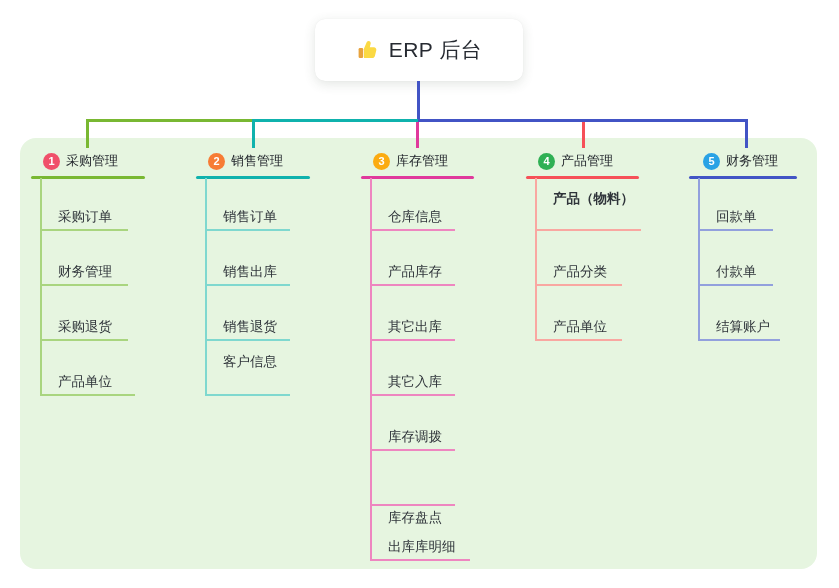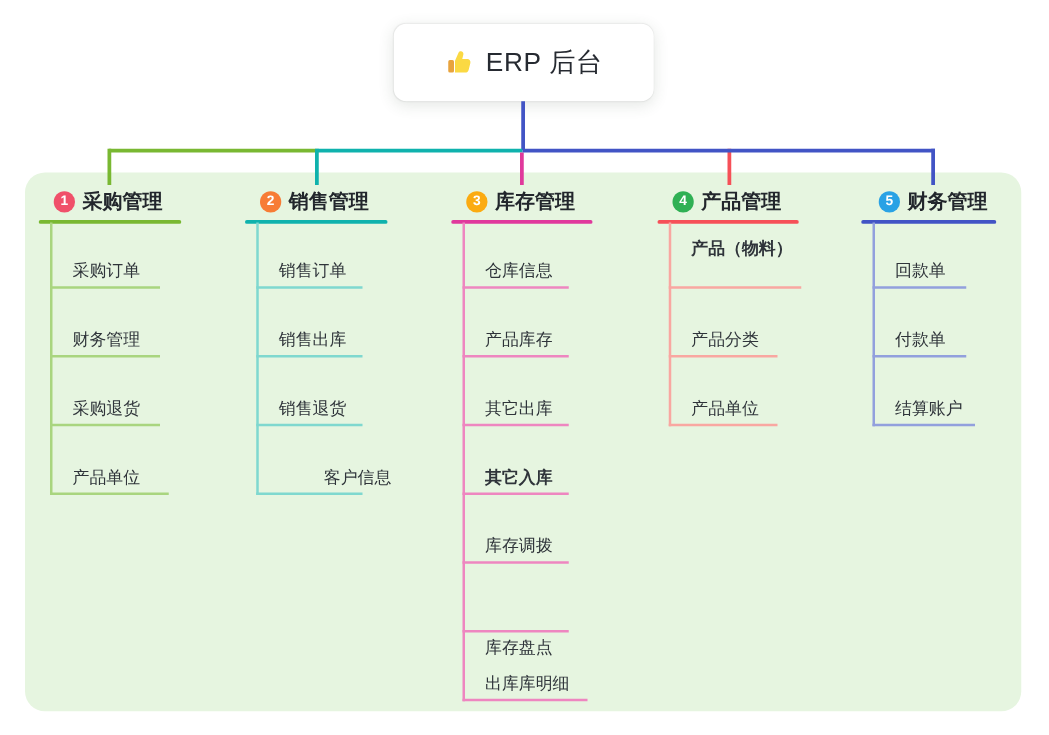--- a/index.html
+++ b/index.html
@@ -21,21 +21,21 @@
 
   .hline{position:absolute;height:3px;background:var(--c);}
   .vdrop{position:absolute;width:3px;background:var(--c);}
   .underline{position:absolute;height:3px;background:var(--c);border-radius:2px;}
   .trunk{position:absolute;width:2px;background:var(--lc);}
   .cline{position:absolute;height:2px;background:var(--lc);}
 
   .bnode{position:absolute;height:20px;display:flex;align-items:center;gap:6px;cursor:pointer;}
   .badge{width:17px;height:17px;border-radius:50%;background:var(--bc);color:#fff;
          font-size:11px;font-weight:700;display:flex;align-items:center;justify-content:center;line-height:1;}
-  .blabel{font-size:16px;font-weight:700;color:#22262c;white-space:nowrap;}
+  .blabel{font-size:13px;font-weight:400;color:#22262c;white-space:nowrap;}
 
   .cnode{position:absolute;height:20px;display:flex;align-items:center;cursor:pointer;}
   .clabel{font-size:13.5px;color:#2f343a;white-space:nowrap;}
 </style>
 </head>
 <body>
 
 <div class="canvas">
 
   <div class="panel" style="background: rgb(230, 245, 224);"></div>
@@ -92,21 +92,21 @@
       </div>
     <div class="cline" style="left:205px;top:229px;width:85px;"></div>
     <div class="cnode" style="left:223px;top:262px;">
         <span class="clabel">销售出库</span>
       </div>
     <div class="cline" style="left:205px;top:284px;width:85px;"></div>
     <div class="cnode" style="left:223px;top:317px;">
         <span class="clabel">销售退货</span>
       </div>
     <div class="cline" style="left:205px;top:339px;width:85px;"></div>
-    <div class="cnode" style="left:223px;top:372px;margin-left:36px;">
+    <div class="cnode" style="left:223px;top:352px;">
         <span class="clabel">客户信息</span>
       </div>
     <div class="cline" style="left:205px;top:394px;width:85px;"></div>
   </div>
 
   <div class="branch" style="--c: #e0399c; --lc: #ee86c0; --bc: #fbab11;">
     <div class="vdrop" style="left:416px;top:122px;height:26px;"></div>
     <div class="underline" style="left:361px;top:176px;width:113px;"></div>
     <div class="bnode" style="left:373px;top:151px;">
       <span class="badge">3</span>
@@ -118,21 +118,21 @@
       </div>
     <div class="cline" style="left:370px;top:229px;width:85px;"></div>
     <div class="cnode" style="left:388px;top:262px;">
         <span class="clabel">产品库存</span>
       </div>
     <div class="cline" style="left:370px;top:284px;width:85px;"></div>
     <div class="cnode" style="left:388px;top:317px;">
         <span class="clabel">其它出库</span>
       </div>
     <div class="cline" style="left:370px;top:339px;width:85px;"></div>
-    <div class="cnode" style="left:388px;top:372px;font-weight:bold;">
+    <div class="cnode" style="left:388px;top:372px;">
         <span class="clabel">其它入库</span>
       </div>
     <div class="cline" style="left:370px;top:394px;width:85px;"></div>
     <div class="cnode" style="left:388px;top:427px;">
         <span class="clabel">库存调拨</span>
       </div>
     <div class="cline" style="left:370px;top:449px;width:85px;"></div>
     <div class="cnode" style="left:388px;top:508px;">
         <span class="clabel">库存盘点</span>
       </div>

